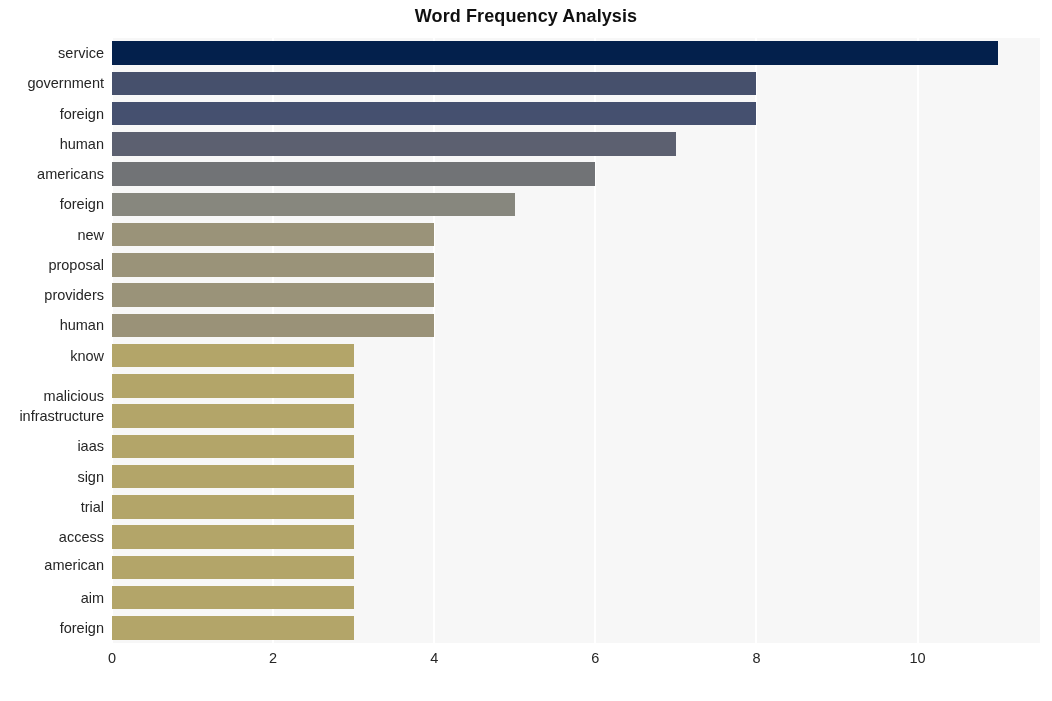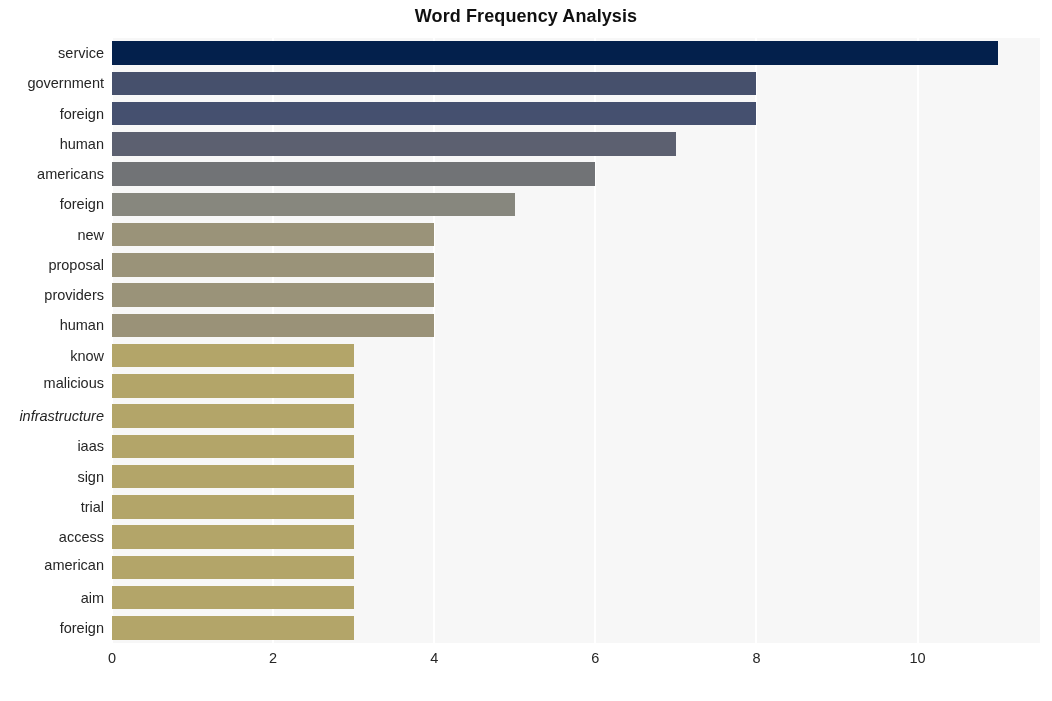--- a/index.html
+++ b/index.html
@@ -103,22 +103,22 @@
       <div class="ylab" style="top: 38.375px;">government</div>
       <div class="ylab" style="top: 68.625px;">foreign</div>
       <div class="ylab" style="top: 98.875px;">human</div>
       <div class="ylab" style="top: 129.125px;">americans</div>
       <div class="ylab" style="top: 159.375px;">foreign</div>
       <div class="ylab" style="top: 189.625px;">new</div>
       <div class="ylab" style="top: 219.875px;">proposal</div>
       <div class="ylab" style="top: 250.125px;">providers</div>
       <div class="ylab" style="top: 280.375px;">human</div>
       <div class="ylab" style="top: 310.625px; margin-left: 43px;">know</div>
-      <div class="ylab" style="top: 338px; padding-left: 44px;">malicious</div>
-      <div class="ylab" style="top: 371.125px; font-style: italic;">infrastructure</div>
+      <div class="ylab" style="top: 351px; padding-left: 44px;">malicious</div>
+      <div class="ylab" style="top: 371.125px;">infrastructure</div>
       <div class="ylab" style="top: 401.375px;">iaas</div>
       <div class="ylab" style="top: 431.625px;">sign</div>
       <div class="ylab" style="top: 461.875px;">trial</div>
       <div class="ylab" style="top: 492.125px;">access</div>
       <div class="ylab" style="top: 520px;">american</div>
       <div class="ylab" style="top: 552.625px;">aim</div>
       <div class="ylab" style="top: 582.875px;">foreign</div>
     </div>
 
   <div id="plot-area">

